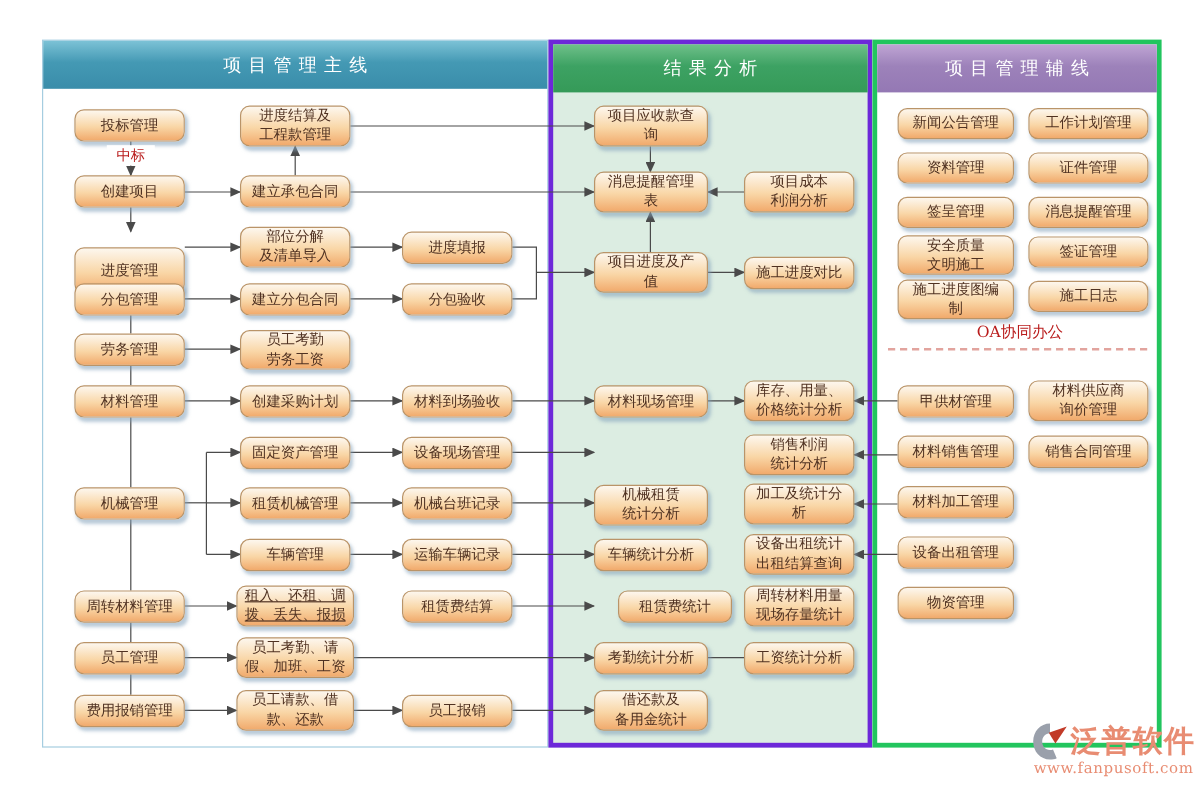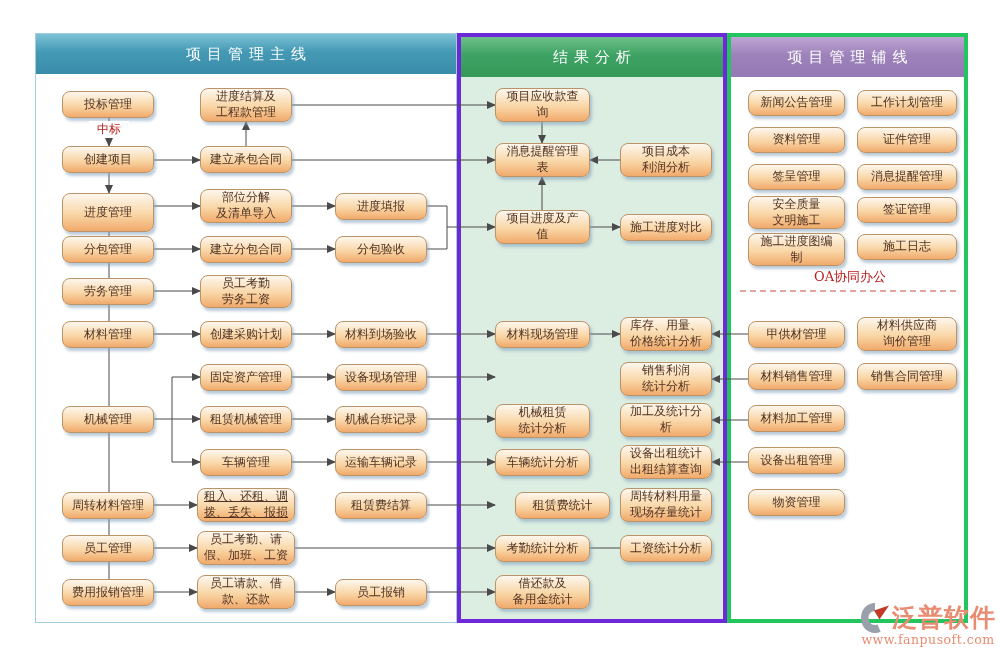--- a/index.html
+++ b/index.html
@@ -125,21 +125,21 @@
         <path d="M15 1 C7 1 1 7.5 1 16 C1 24.5 7 31 15 31 C17 31 19 30.6 20.6 29.8 L17.5 22.5 C16.7 22.8 15.9 23 15 23 C11 23 8.5 20 8.5 16 C8.5 12 11 9 15 9 Z" fill="#9aa0ab"></path>
         <path d="M14 8.6 L29 3.5 L19.5 17.5 Z" fill="#c23a28"></path>
       </svg>
       <span class="logo-name">泛普软件</span>
     </div>
     <div class="logo-url">www.fanpusoft.com</div>
   </div>
 
 <div class="node" style="left: 62px; top: 91px; width: 92px; height: 27px;">投标管理</div>
     <div class="node" style="left: 62px; top: 146px; width: 92px; height: 27px;">创建项目</div>
-    <div class="node" style="left: 62px; top: 193px; width: 92px; height: 39px;">进度管理</div>
+    <div class="node" style="left: 62px; top: 206px; width: 92px; height: 39px;">进度管理</div>
     <div class="node" style="left: 62px; top: 236px; width: 92px; height: 27px;">分包管理</div>
     <div class="node" style="left: 62px; top: 278px; width: 92px; height: 27px;">劳务管理</div>
     <div class="node" style="left: 62px; top: 321px; width: 92px; height: 27px;">材料管理</div>
     <div class="node" style="left: 62px; top: 406px; width: 92px; height: 27px;">机械管理</div>
     <div class="node" style="left: 62px; top: 492px; width: 92px; height: 27px;">周转材料管理</div>
     <div class="node" style="left: 62px; top: 535px; width: 92px; height: 27px;">员工管理</div>
     <div class="node" style="left: 62px; top: 579px; width: 92px; height: 27px;">费用报销管理</div>
     <div class="node" style="left: 200px; top: 88px; width: 92px; height: 34px;">进度结算及
 工程款管理</div>
     <div class="node" style="left: 200px; top: 146px; width: 92px; height: 27px;">建立承包合同</div>

